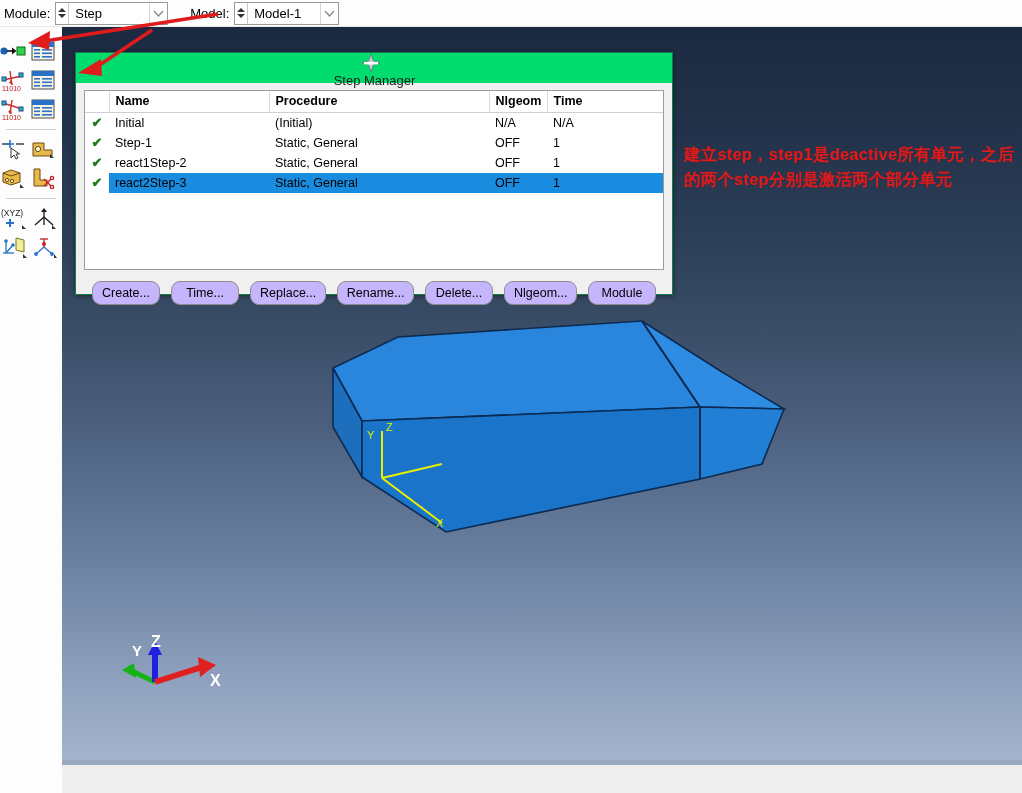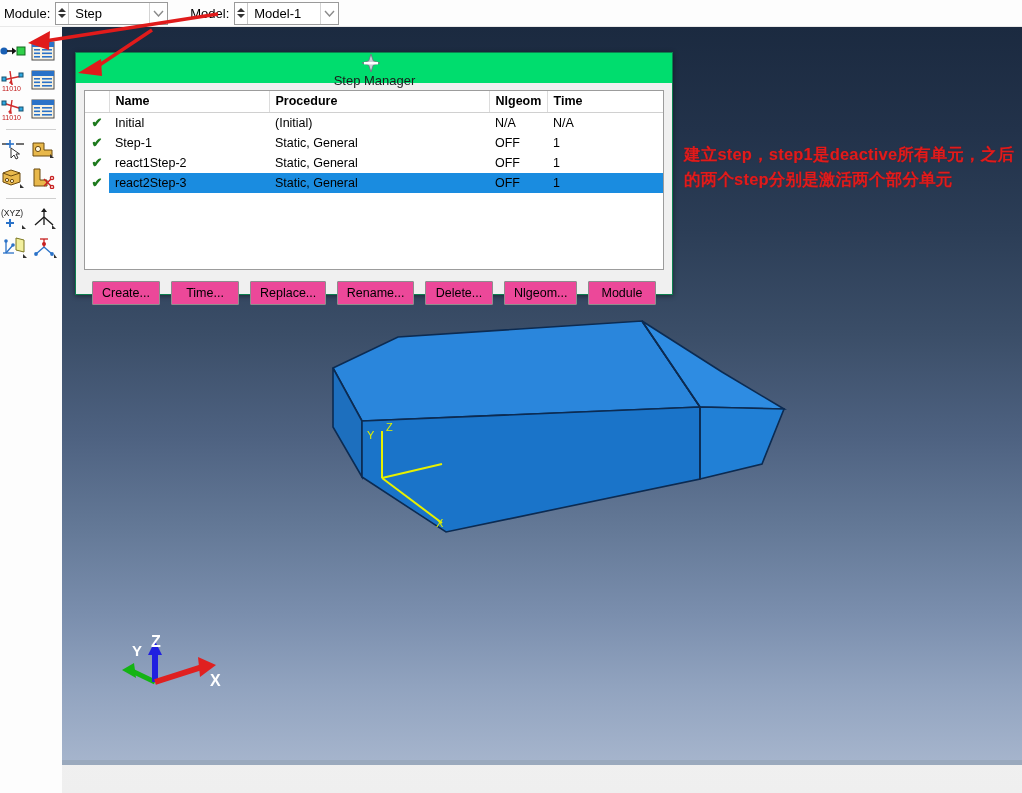--- a/index.html
+++ b/index.html
@@ -177,23 +177,23 @@
 
   #sm-buttons {
     display: flex; align-items: center;
     gap: 11px;
     padding: 11px 8px 0 8px;
   }
   .sm-btn {
     height: 24px;
     min-width: 68px;
     padding: 0 9px;
-    background: #ec4899;
+    background: #c4b5fd;
     border: 1px solid #8e8e8e;
-    border-radius: 1px;
+    border-radius: 9px;
     font-size: 12.5px; color: #000;
     font-family: "Liberation Sans", sans-serif;
     cursor: pointer;
     white-space: nowrap;
   }
 
   
   #annotation-text {
     position: absolute;
     left: 684px; top: 142px;

